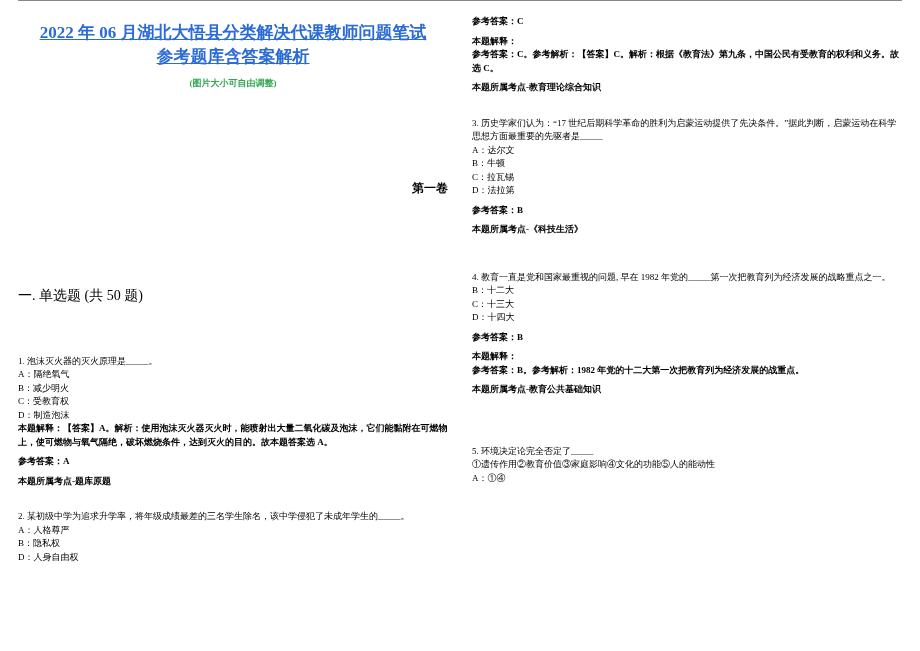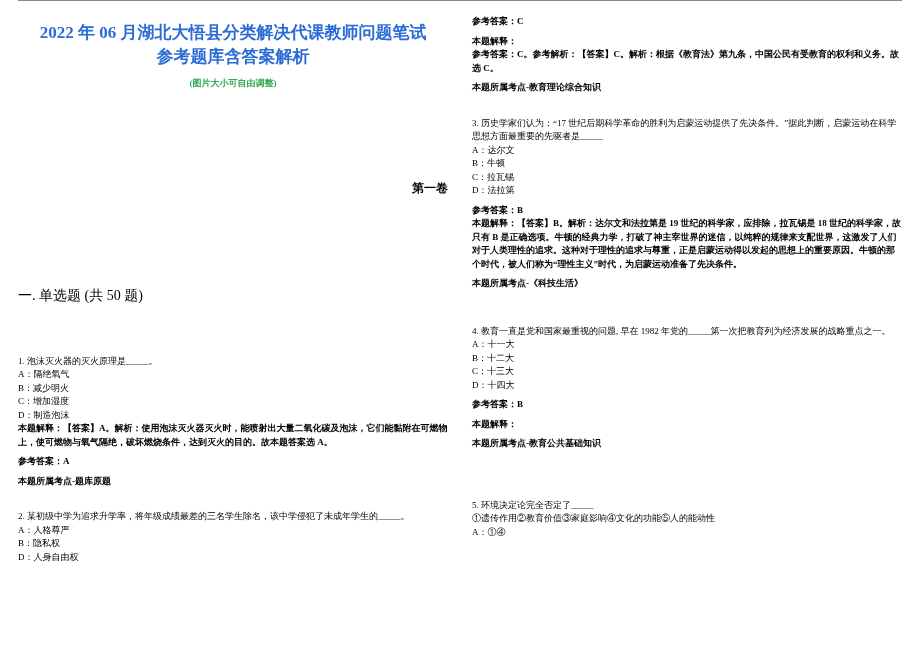--- a/index.html
+++ b/index.html
@@ -26,20 +26,21 @@
     margin: 0 18px 6px 18px;
   }
   .title {
     color: #2b6bd6;
     font-size: 17px;
     font-weight: bold;
     text-align: center;
     line-height: 1.4;
     margin-top: 6px;
     font-family: "SimSun", serif;
+    text-decoration: underline;
   }
   .subtitle {
     color: #2fa84f;
     font-size: 9px;
     text-align: center;
     margin-top: 8px;
     font-weight: bold;
     font-family: Liberation Serif, serif;
   }
   .vol {
@@ -70,21 +71,21 @@
       <span>参考题库含答案解析</span>
     </div>
     <div class="subtitle">(图片大小可自由调整)</div>
     <div class="vol">第一卷</div>
     <div class="sect">一. 单选题 (共 50 题)</div>
 
     <div class="q">
       <div>1. 泡沫灭火器的灭火原理是_____。</div>
       <span class="opt">A：隔绝氧气</span>
       <span class="opt">B：减少明火</span>
-      <span class="opt">C：增加湿度</span>
+      <span class="opt">C：受教育权</span>
       <span class="opt">D：制造泡沫</span>
       <div class="bold">本题解释：【答案】A。解析：使用泡沫灭火器灭火时，能喷射出大量二氧化碳及泡沫，它们能黏附在可燃物上，使可燃物与氧气隔绝，破坏燃烧条件，达到灭火的目的。故本题答案选 A。</div>
       <div class="bold sp">参考答案：A</div>
       <div class="bold sp">本题所属考点-题库原题</div>
     </div>
 
     <div class="q">
       <div>2. 某初级中学为追求升学率，将年级成绩最差的三名学生除名，该中学侵犯了未成年学生的_____。</div>
       <span class="opt">A：人格尊严</span>
       <span class="opt">B：隐私权</span>
@@ -101,32 +102,31 @@
       <div class="bold sp">本题所属考点-教育理论综合知识</div>
     </div>
 
     <div class="q" style="">
       <div>3. 历史学家们认为：“17 世纪后期科学革命的胜利为启蒙运动提供了先决条件。”据此判断，启蒙运动在科学思想方面最重要的先驱者是_____</div>
       <span class="opt">A：达尔文</span>
       <span class="opt">B：牛顿</span>
       <span class="opt">C：拉瓦锡</span>
       <span class="opt">D：法拉第</span>
       <div class="bold sp">参考答案：B</div>
-      <div class="bold">本题解释：【答案】B。解析：达尔文和法拉第是 19 世纪的科学家，应排除，拉瓦锡是 18 世纪的科学家，故只有 B 是正确选项。牛顿的经典力学，打破了神主宰世界的迷信，以纯粹的规律来支配世界，这激发了人们对于人类理性的追求。这种对于理性的追求与尊重，正是启蒙运动得以发起的思想上的重要原因。牛顿的那个时代，被人们称为“理性主义”时代，为启蒙运动准备了先决条件。</div>
       <div class="bold sp">本题所属考点-《科技生活》</div>
     </div>
 
     <div class="q" style="margin-top:34px;">
       <div>4. 教育一直是党和国家最重视的问题, 早在 1982 年党的_____第一次把教育列为经济发展的战略重点之一。</div>
-      <span class="opt">A：十一大</span>
       <span class="opt">B：十二大</span>
       <span class="opt">C：十三大</span>
       <span class="opt">D：十四大</span>
       <div class="bold sp">参考答案：B</div>
       <div class="bold sp">本题解释：</div>
+      <div class="bold">参考答案：B。参考解析：1982 年党的十二大第一次把教育列为经济发展的战重点。</div>
       <div class="bold sp">本题所属考点-教育公共基础知识</div>
     </div>
 
     <div class="q" style="margin-top:48px;">
       <div>5. 环境决定论完全否定了_____</div>
       <div>①遗传作用②教育价值③家庭影响④文化的功能⑤人的能动性</div>
       <span class="opt">A：①④</span>
     </div>
 
   </div>

